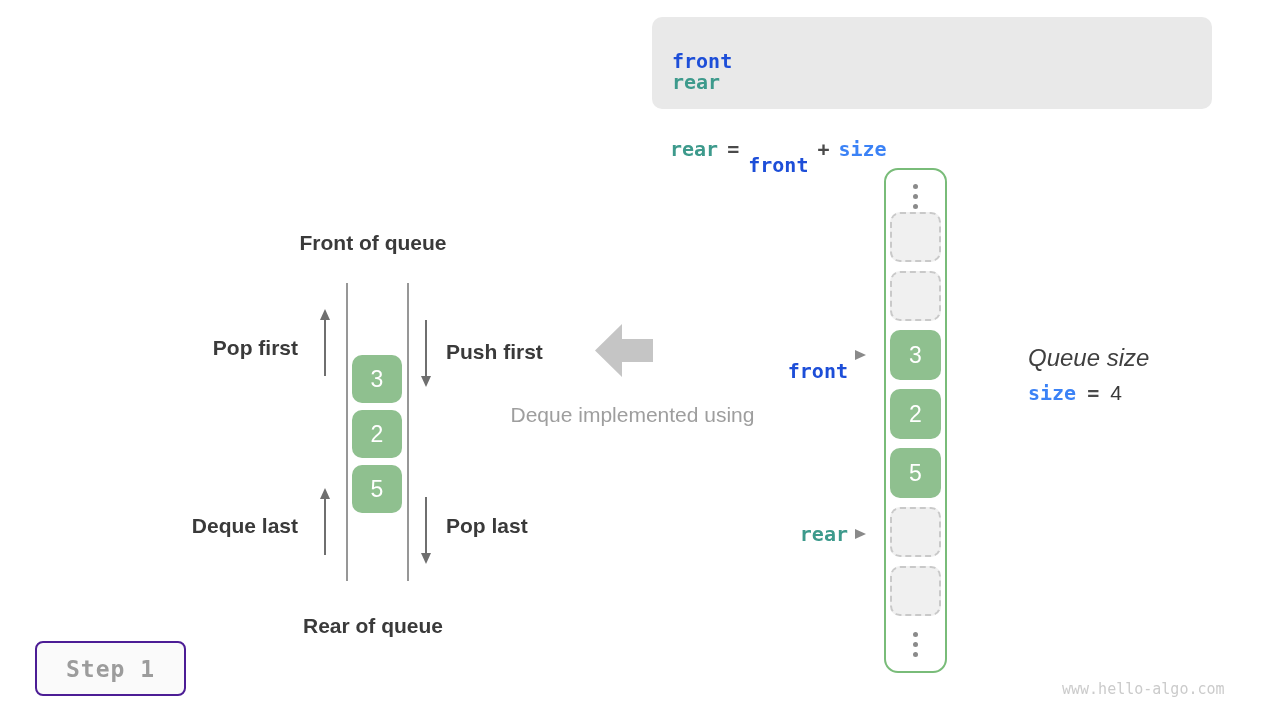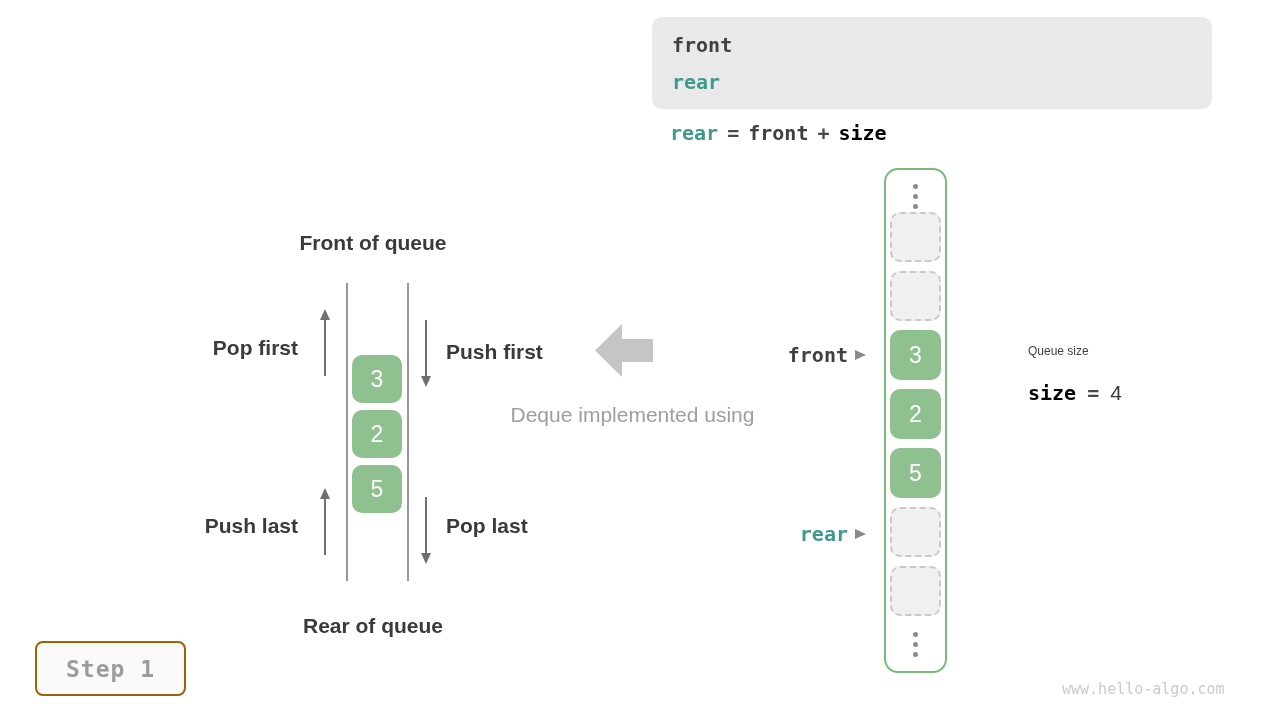--- a/index.html
+++ b/index.html
@@ -1,23 +1,23 @@
 <!DOCTYPE html>
 <html><head>
 <meta charset="utf-8">
 <style>
   html,body { margin:0; padding:0; background:#ffffff; }
   .canvas {
     position:relative; width:1280px; height:720px; background:#ffffff;
     font-family:"Liberation Sans", sans-serif; color:#3a3a3a; overflow:hidden;
   }
   .mono { font-family:"DejaVu Sans Mono","Liberation Mono",monospace; font-weight:bold; }
-  .orange { color:#404040; }
+  .orange { color:#1d4ed8;margin-top:32px; }
   .teal   { color:#3d9a8c; }
-  .blue   { color:#000000; }
+  .blue   { color:#3b82f6; }
   .op     { color:#4a4a4a; }
 
   
   .legend {
     position:absolute; left:652px; top:17px; width:560px; height:92px;
     background:#e9e9e9; border-radius:10px; box-sizing:border-box;
     padding:9px 0 0 20px;
   }
   .legend-line { height:37px; display:flex; align-items:center; font-size:20px; color:#3f3f3f; }
   .legend-line .tok { font-size:20px; margin-right:14px; }
@@ -72,28 +72,28 @@
   .pointer-row {
     position:absolute; left:762px; width:104px; display:flex; align-items:center;
     justify-content:flex-end; gap:7px; font-size:20px; height:24px;
   }
   .ptr-head {
     width:0; height:0; border-left:11px solid #8a8a8a;
     border-top:5px solid transparent; border-bottom:5px solid transparent;
   }
 
   
-  .qsize-title { position:absolute; left:1028px; top:344px; font-size:12px; color:#3f3f3f; }
+  .qsize-title { position:absolute; left:1028px; top:344px; font-size:24px; color:#3f3f3f;font-style:italic; }
   .qsize-row { position:absolute; left:1028px; top:381px; display:flex; gap:11px; align-items:center; font-size:20px; }
   .qsize-row .val { font-family:"Liberation Sans",sans-serif; font-weight:normal; font-size:21px; color:#383838; }
 
   
   .step {
     position:absolute; left:35px; top:641px; width:147px; height:51px;
-    border:2px solid #a16207; border-radius:8px; background:#fafafa;
+    border:2px solid #4c1d95; border-radius:8px; background:#fafafa;
     display:flex; align-items:center; justify-content:center;
     font-size:23px; color:#9c9c9c; letter-spacing:1px;
   }
   .watermark {
     position:absolute; left:1062px; top:680px;
     font-family:"DejaVu Sans Mono","Liberation Mono",monospace;
     font-size:15px; color:#cbcbcb;
   }
 </style>
 </head>
@@ -124,21 +124,21 @@
 
   <div class="stackbox" style="top:355px;">3</div>
   <div class="stackbox" style="top:410px;">2</div>
   <div class="stackbox" style="top:465px;">5</div>
 
   <div class="sidelabel" style="left:140px; top:336px; text-align:right;">Pop first</div>
   <div class="varrow up" style="left:324px; top:318px; height:58px;"></div>
   <div class="sidelabel" style="left:446px; top:340px; text-align:left;">Push first</div>
   <div class="varrow down" style="left:425px; top:320px; height:58px;"></div>
 
-  <div class="sidelabel" style="left:140px; top:514px; text-align:right;">Push last</div>
+  <div class="sidelabel" style="left:140px; top:514px; text-align:right;">Deque last</div>
   <div class="varrow up" style="left:324px; top:497px; height:58px;"></div>
   <div class="sidelabel" style="left:446px; top:514px; text-align:left;">Pop last</div>
   <div class="varrow down" style="left:425px; top:497px; height:58px;"></div>
 
   <div class="biglabel center240" style="left:253px; top:614px;">Rear of queue</div>
 
   <svg class="bigarrow" width="58" height="53" viewBox="0 0 58 53">
     <polygon points="58,15 27,15 27,0 0,26.5 27,53 27,38 58,38" fill="#c5c5c5"></polygon>
   </svg>
 

